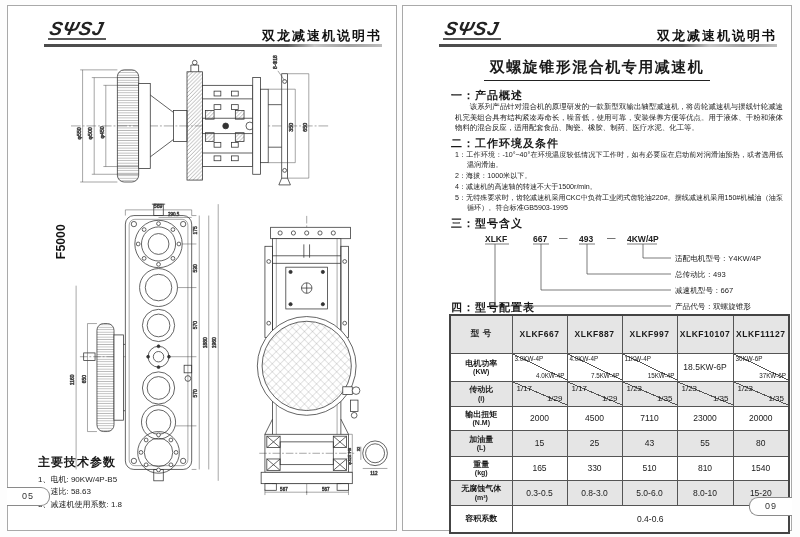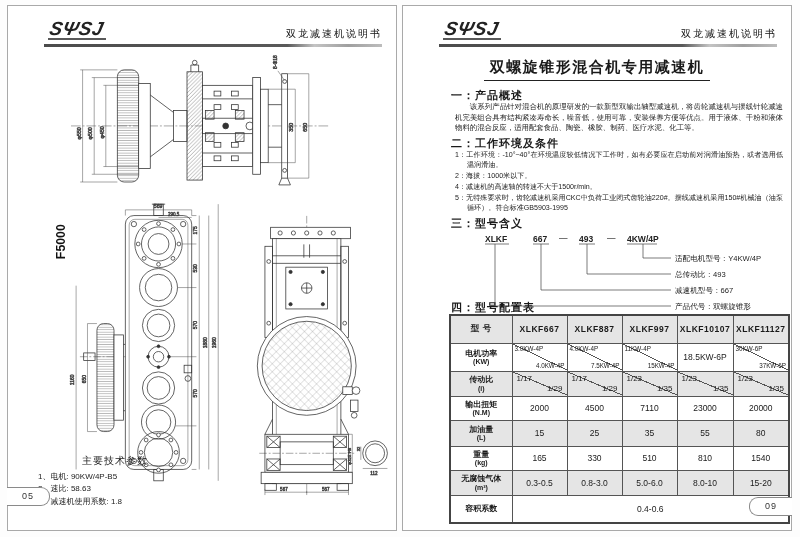--- a/index.html
+++ b/index.html
@@ -3,21 +3,21 @@
 <meta charset="utf-8">
 <style>
   html,body{margin:0;padding:0;}
   body{width:800px;height:537px;background:#ededed;font-family:"Liberation Sans","DejaVu Sans",sans-serif;color:#1a1a1a;position:relative;overflow:hidden;}
   .spread{position:absolute;left:0;top:0;width:800px;height:537px;background:#fdfdfd;}
   .page{position:absolute;top:5px;width:390px;height:526px;background:#fff;border:1px solid #a9a9a9;box-sizing:border-box;}
   .page-left{left:7px;}
   .page-right{left:402px;}
   
   .hdr-logo{position:absolute;left:36px;top:12px;width:66px;height:24px;}
-  .hdr-title{position:absolute;right:14px;top:21px;font-size:10px;font-weight:normal;letter-spacing:2px;color:#111;}
+  .hdr-title{position:absolute;right:14px;top:21px;font-size:13px;font-weight:bold;letter-spacing:2px;color:#111;}
   .hdr-rule{position:absolute;left:36px;right:14px;top:38px;height:3px;
     background:linear-gradient(90deg,#4c4c4c 0%,#595959 72%,#c4c4c4 80%,#9f9f9f 90%,#bdbdbd 100%);}
   
   .doc-title-wrap{position:absolute;left:0;right:0;top:52px;text-align:center;}
   .doc-title{display:inline-block;font-size:15px;font-weight:bold;letter-spacing:1.5px;border-bottom:1.5px solid #222;padding:0 6px 3px;}
   .sec-head{position:absolute;left:48px;font-size:11px;font-weight:bold;letter-spacing:1px;}
   .body-text{position:absolute;left:52px;right:8px;font-size:7.4px;line-height:1.42;color:#222;text-align:justify;}
   .para{text-indent:2em;}
   .cond-item{padding-left:12px;text-indent:-12px;margin-bottom:1px;}
   
@@ -38,21 +38,21 @@
   .split.ratio .t{font-size:8px;top:2px;left:4px;}
   .split.ratio .b{font-size:8px;bottom:2px;right:4px;}
   
   .tab{position:absolute;width:42px;height:17px;border:1px solid #8a8a8a;background:#fff;
     font-size:9px;color:#333;line-height:17px;text-align:center;letter-spacing:1px;}
   .tab-left{left:-1px;bottom:24px;border-radius:0 9px 9px 0;border-left:none;}
   .tab-right{right:-1px;bottom:14px;border-radius:9px 0 0 9px;border-right:none;}
   
   .draw{position:absolute;}
   .tech-params{position:absolute;left:30px;top:448px;}
-  .tp-title{font-size:10px;font-weight:normal;letter-spacing:1px;margin-bottom:3px;margin-left:44px;}
+  .tp-title{font-size:12px;font-weight:bold;letter-spacing:1px;margin-bottom:3px;}
   .tp-item{font-size:8px;line-height:1.55;color:#222;}
   svg text{font-family:"Liberation Sans","DejaVu Sans",sans-serif;}
 </style>
 </head>
 <body>
 
 <div class="spread">
 
   <div class="page page-left">
 
@@ -343,21 +343,21 @@
     <table class="cfg-table">
       <colgroup>
           <col style="width:62px">
           <col style="width:55px">
           <col style="width:55px">
           <col style="width:55px">
           <col style="width:56px">
           <col style="width:56px">
         </colgroup>
       <tbody>
-          <tr class="shade" style="height:28px;margin-top:40px;">
+          <tr class="shade" style="height:38px;margin-top:40px;">
         <td class="hcell">型  号</td>
         <td class="hcell">XLKF667</td>
         <td class="hcell">XLKF887</td>
         <td class="hcell">XLKF997</td>
         <td class="hcell">XLKF10107</td>
         <td class="hcell">XLKF11127</td>
       </tr>
       <tr class="w" style="height:28px;">
         <td>
               <div class="c-lbl">电机功率</div>
@@ -436,21 +436,21 @@
         <td>23000</td>
         <td>20000</td>
       </tr>
       <tr class="shade" style="height:26px;">
         <td>
               <div class="c-lbl">加油量</div>
               <div class="c-unit">(L)</div>
             </td>
         <td>15</td>
         <td>25</td>
-        <td>35</td>
+        <td>43</td>
         <td>55</td>
         <td>80</td>
       </tr>
       <tr class="w" style="height:24px;">
         <td>
               <div class="c-lbl">重量</div>
               <div class="c-unit">(kg)</div>
             </td>
         <td>165</td>
         <td>330</td>

